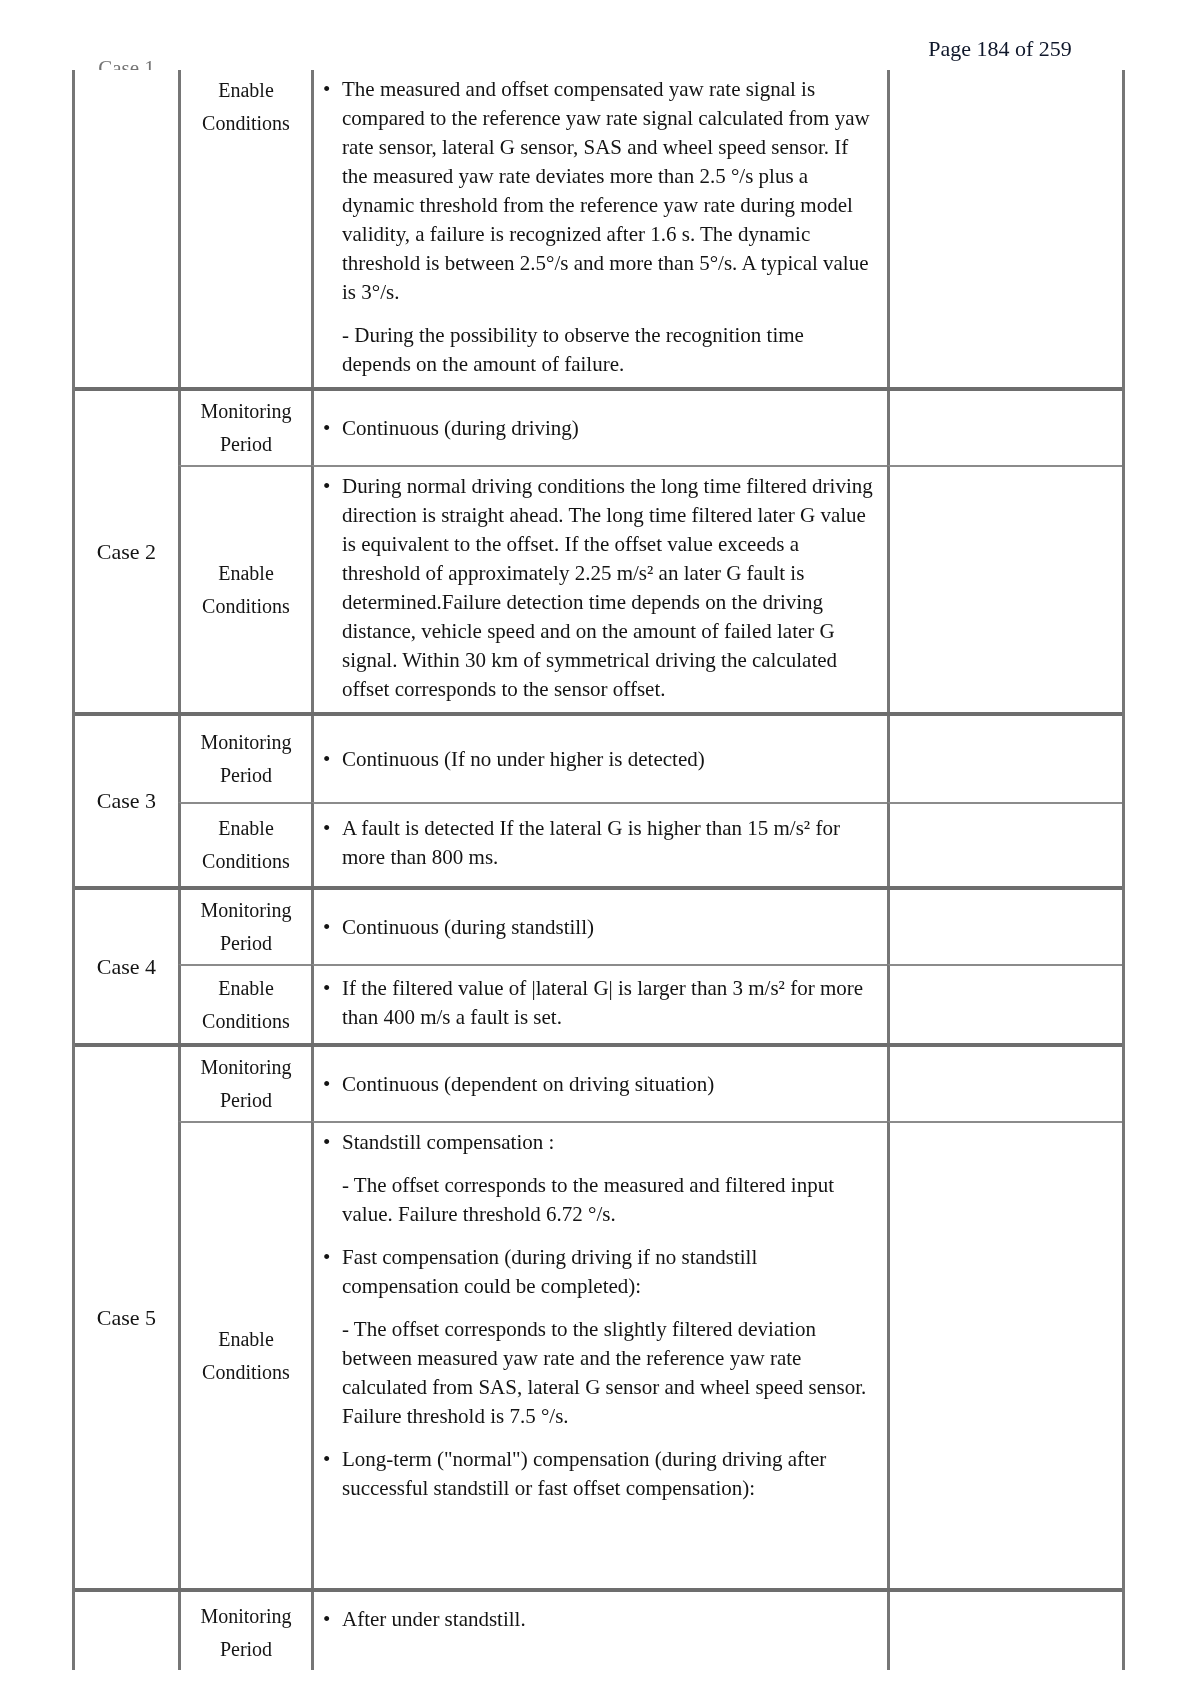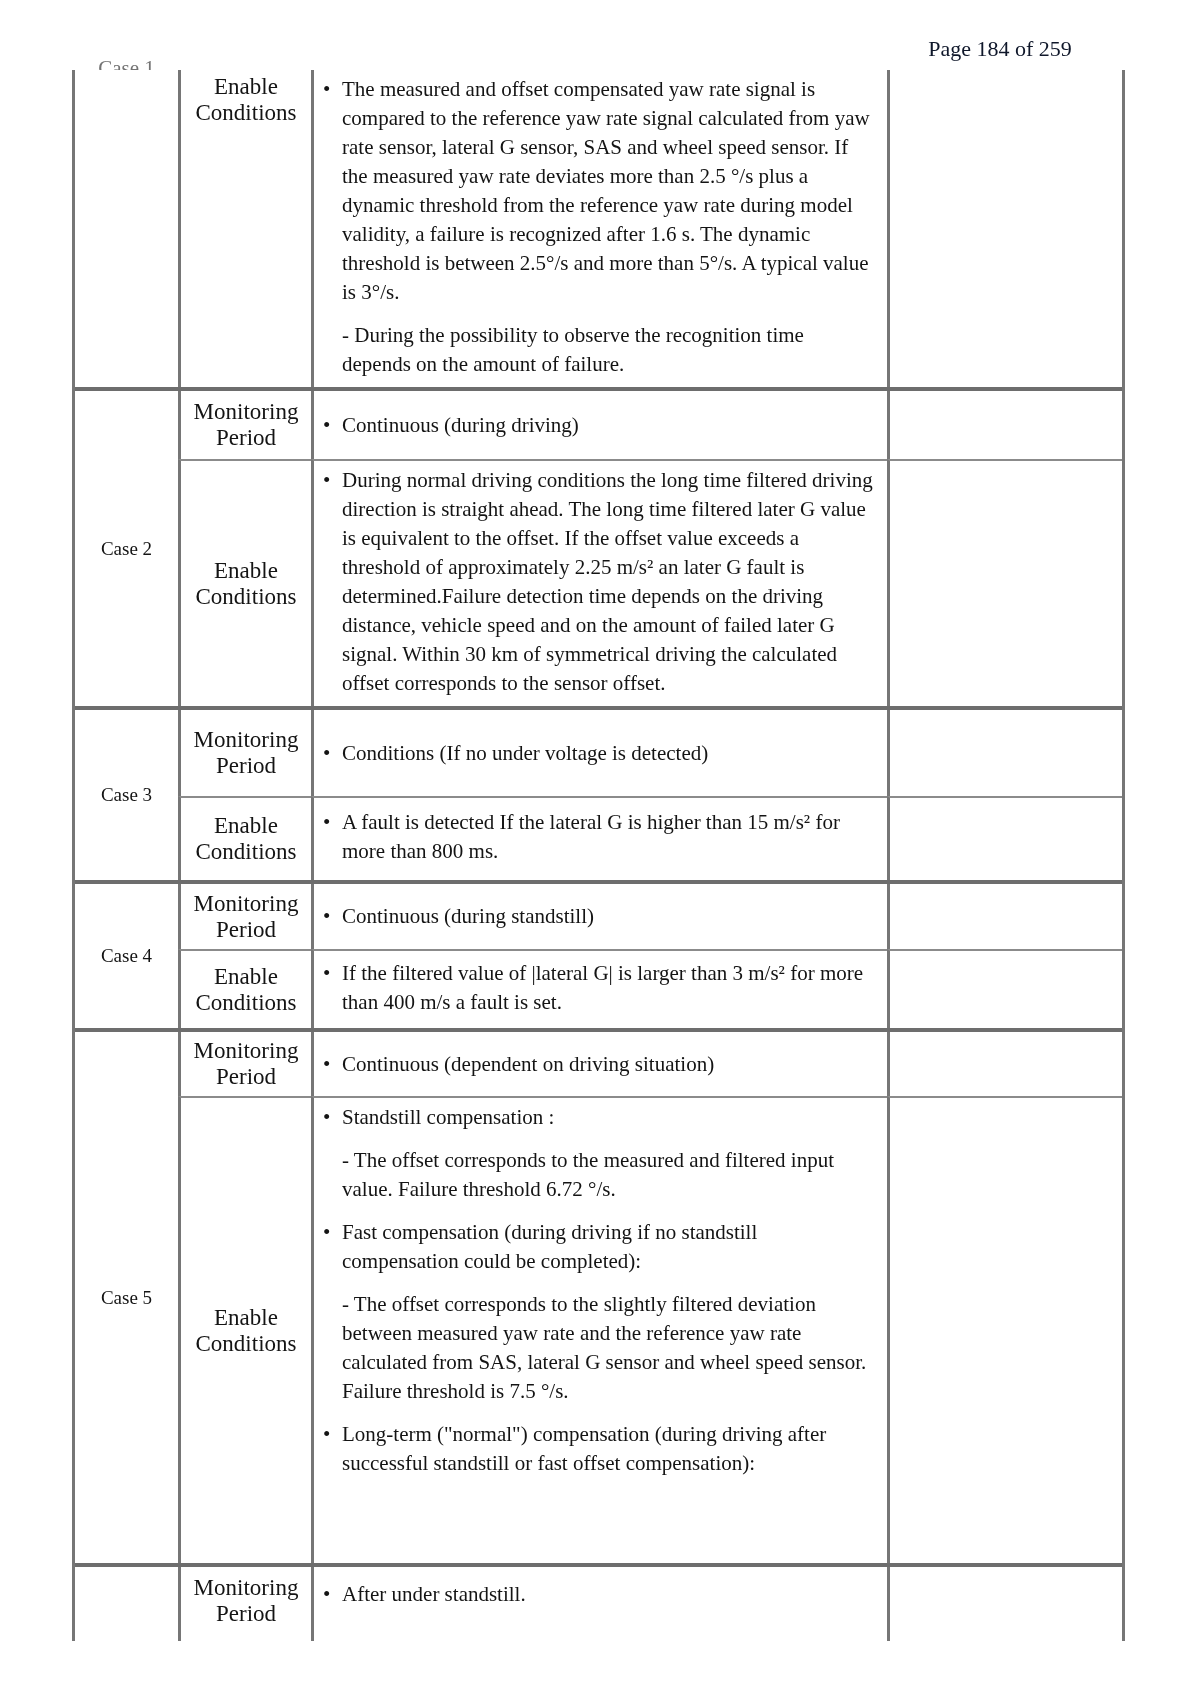--- a/index.html
+++ b/index.html
@@ -34,30 +34,30 @@
     display:grid;
     grid-template-columns:103px 133px 576px 1fr;
     box-sizing:border-box;
   }
   .sec + .sec { border-top:4px solid #6d6d6d; }
 
   .cell { box-sizing:border-box; border-left:3px solid #767676; }
   .case {
     grid-column:1; grid-row:1 / span 2;
     display:flex; align-items:center; justify-content:center;
-    font-size:19px;
+    font-size:22px;
   }
   .case.single { grid-row:1; }
   .r1 { grid-row:1; }
   .r2 { grid-row:2; border-top:2px solid #8b8b8b; }
 
   .lbl {
     grid-column:2;
     display:flex; flex-direction:column; align-items:center; justify-content:center;
-    text-align:center; font-size:23px; line-height:26px;
+    text-align:center; font-size:20px; line-height:33px;
     padding:4px 8px;
   }
   .lbl.top { justify-content:flex-start; padding-top:4px; }
   .content {
     grid-column:3;
     font-size:21px; line-height:29px;
     padding:5px 14px 8px 9px;
   }
   .content.vc { display:flex; align-items:center; padding-top:0; padding-bottom:0; }
   .content.lastrow { padding-top:13px; }
@@ -114,21 +114,21 @@
     </div>
     <div class="cell notes r2"></div>
   </div>
 
   <div class="sec">
     <div class="case">Case 3</div>
     <div class="cell lbl r1">Monitoring Period</div>
     <div class="cell content vc r1" style="min-height:86px">
       <div class="it">
         <span class="mk">•</span>
-        <span class="tx">Conditions (If no under voltage is detected)</span>
+        <span class="tx">Continuous (If no under higher is detected)</span>
       </div>
     </div>
     <div class="cell notes r1"></div>
     <div class="cell lbl r2">Enable Conditions</div>
     <div class="cell content r2" style="min-height:84px; padding-top:10px;">
       <div class="it">
         <span class="mk">•</span>
         <span class="tx">A fault is detected If the lateral G is higher than 15 m/s² for more than 800 ms.</span>
       </div>
     </div>

